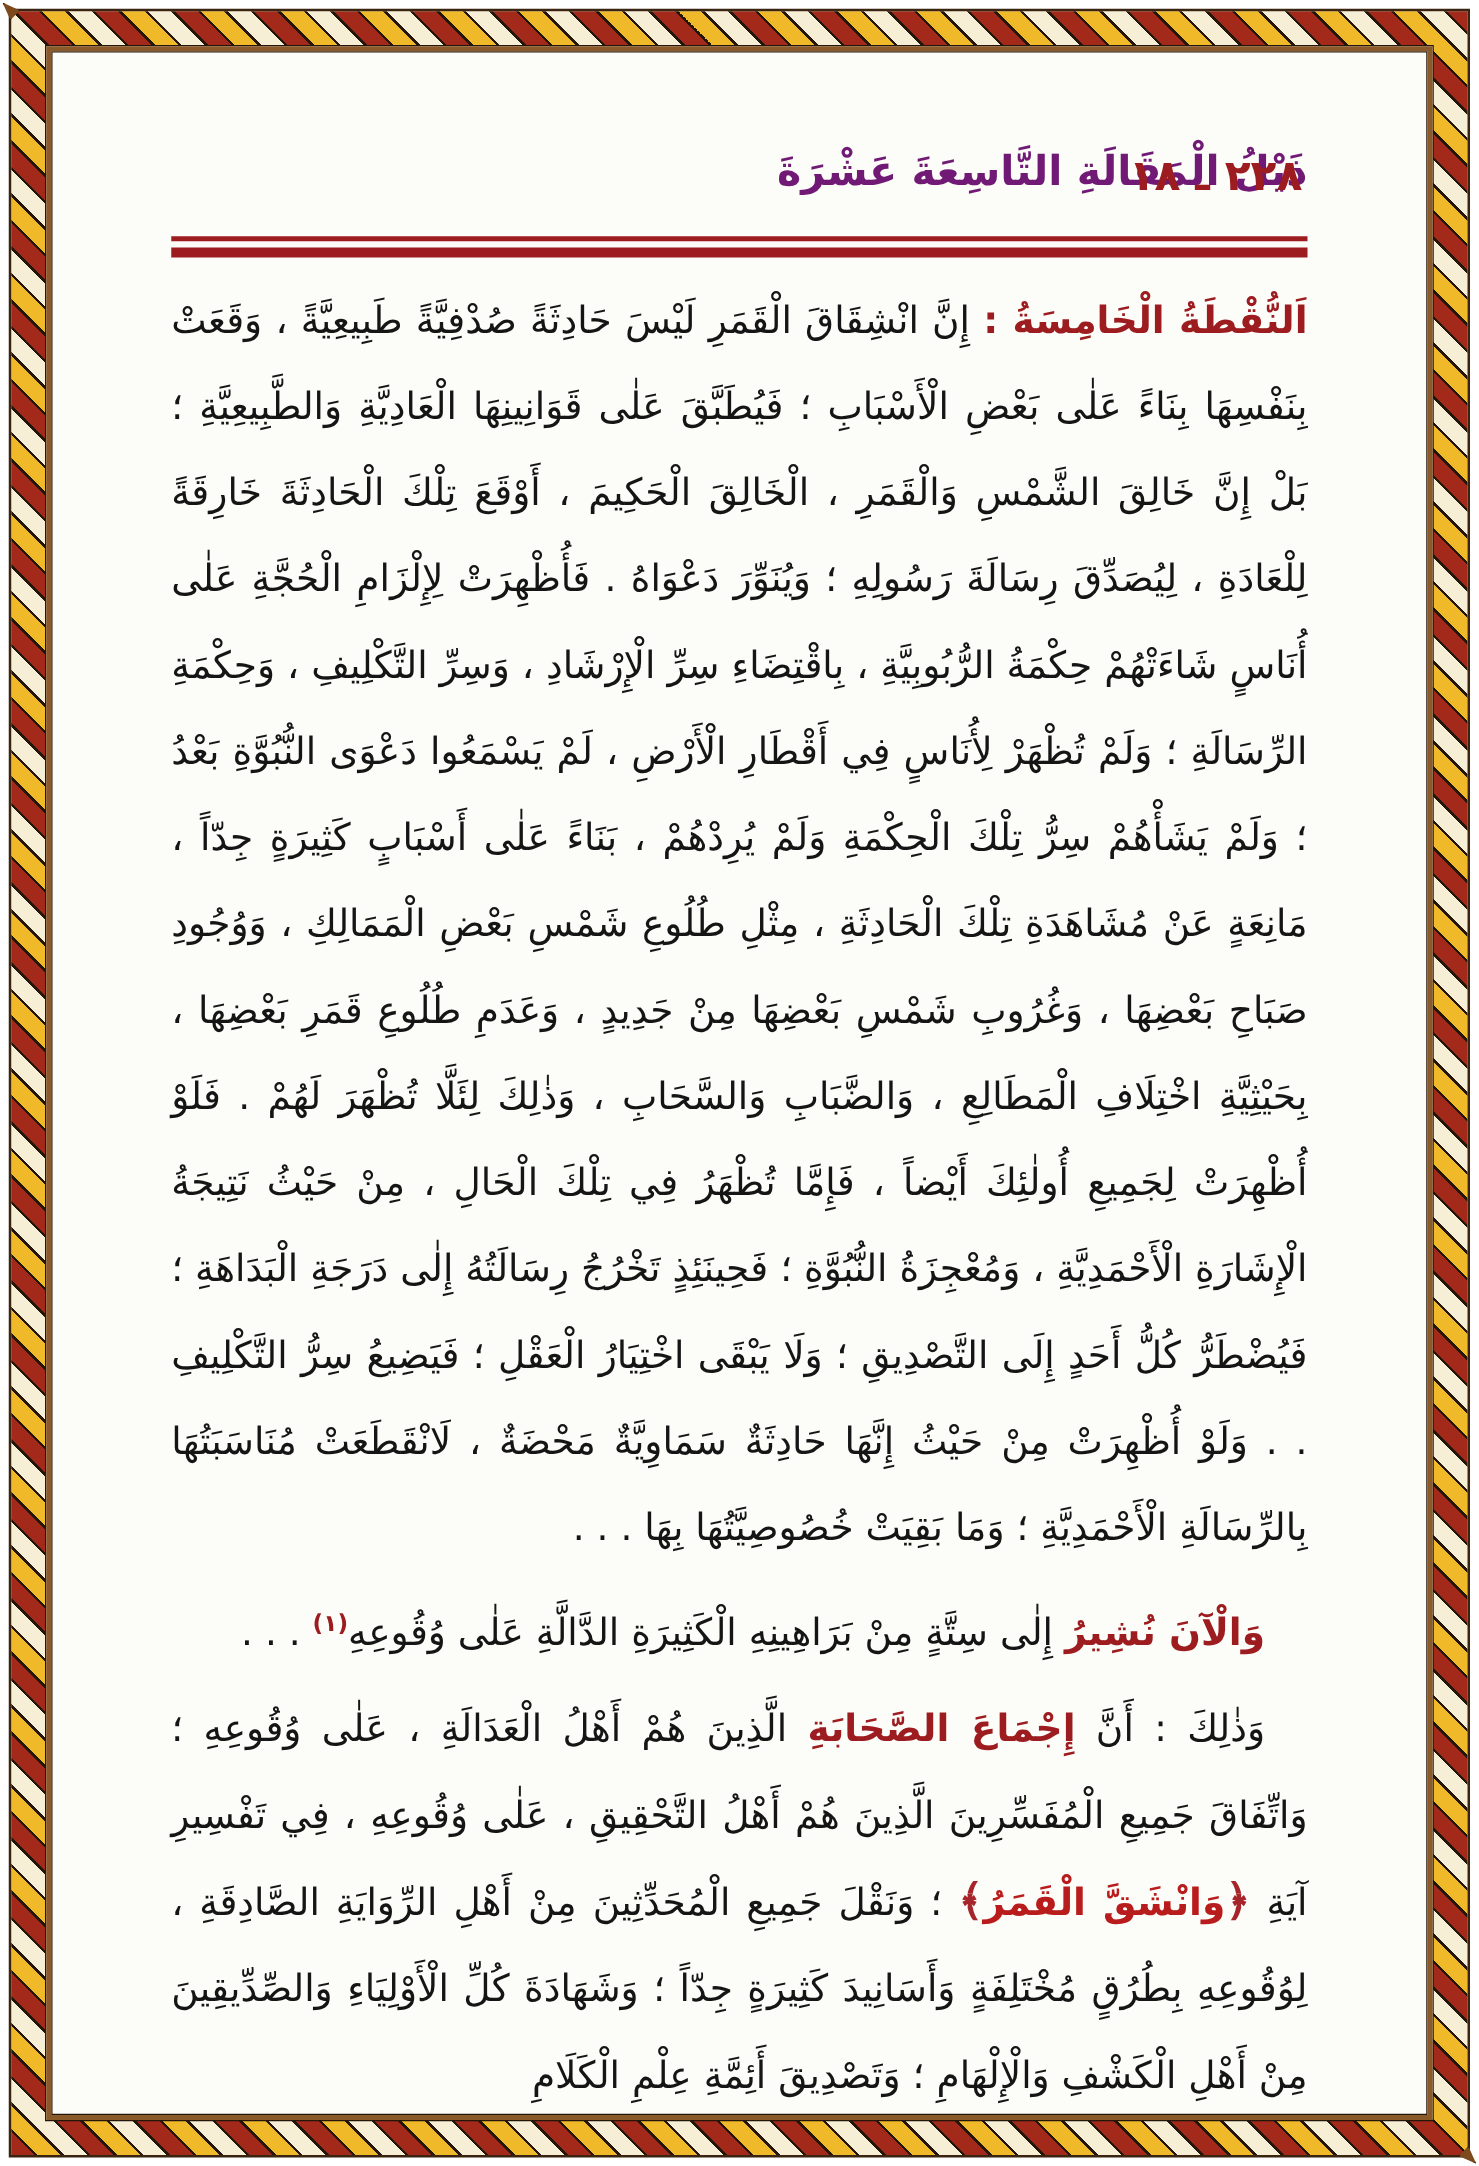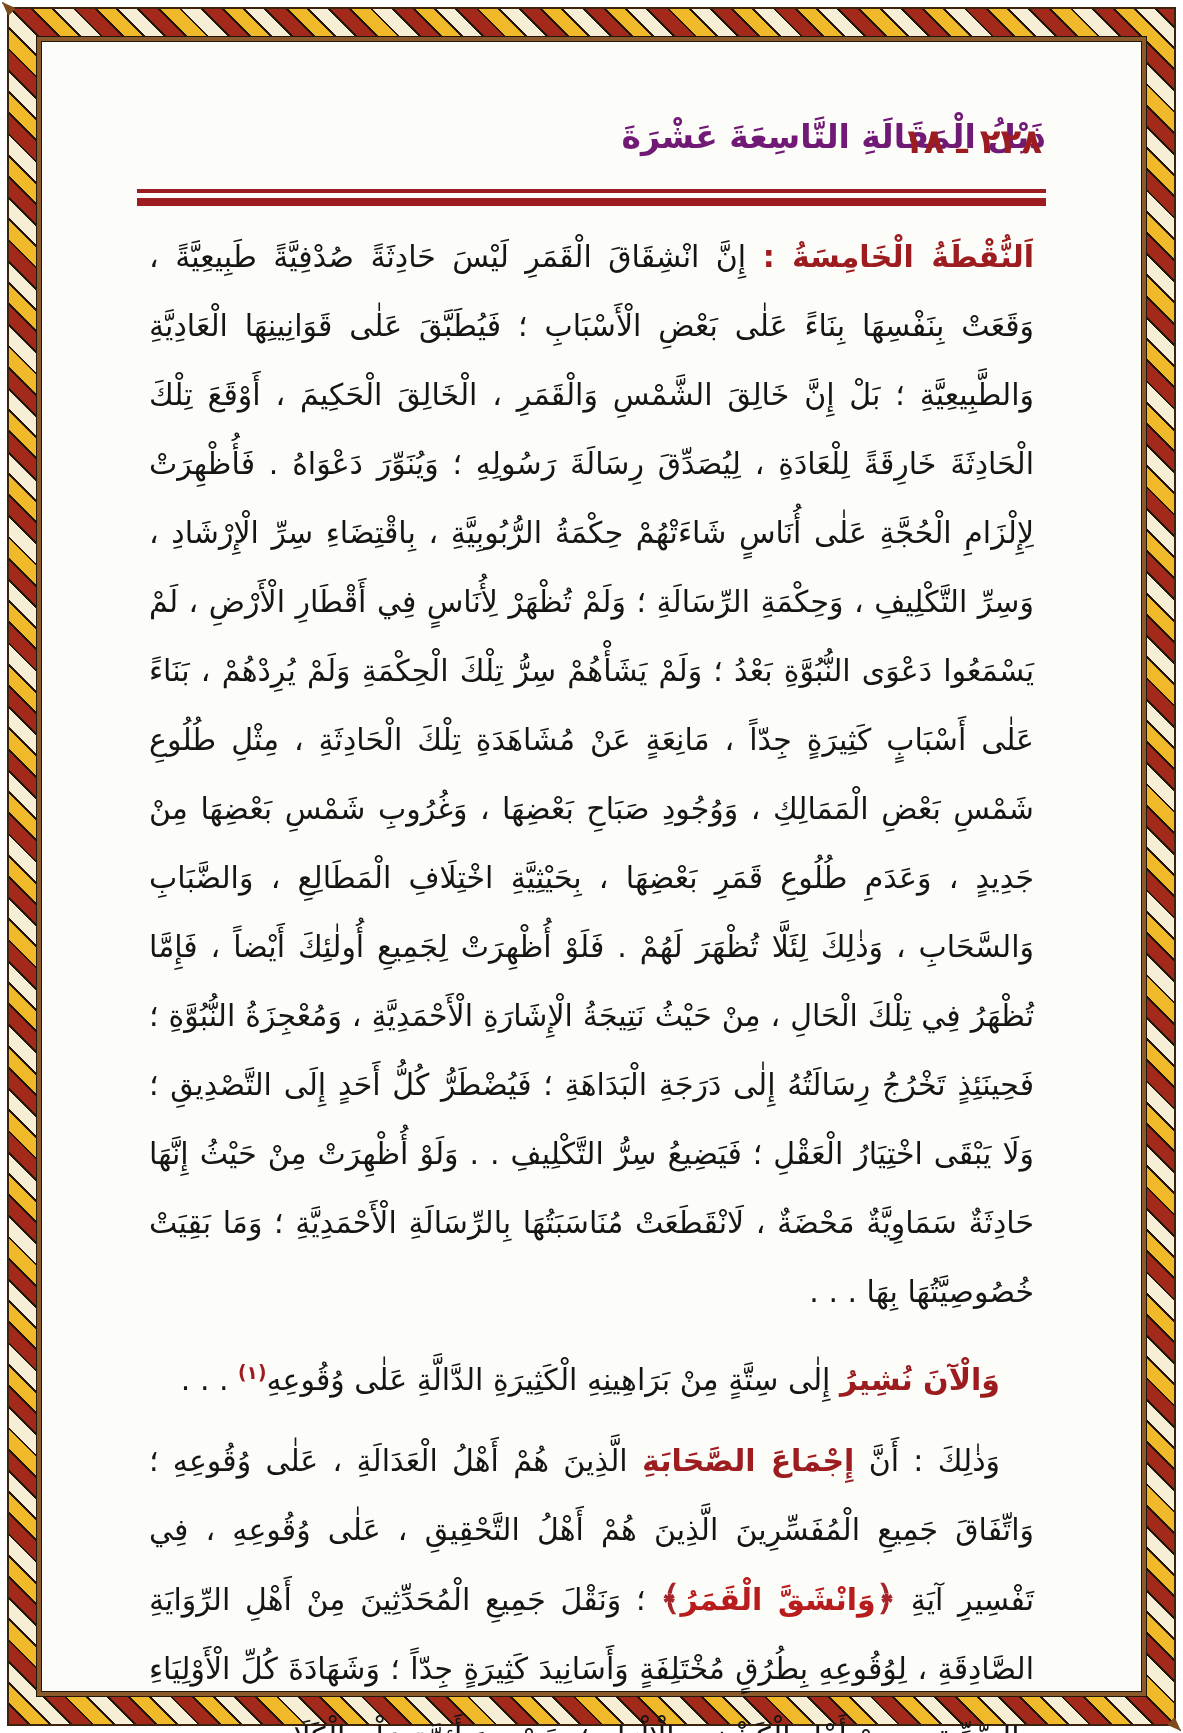--- a/index.html
+++ b/index.html
@@ -46,21 +46,21 @@
   .double-rule{ margin-top:10px; }
   .double-rule .rule-thin{ height:4px; background:#9c1c20; }
   .double-rule .rule-gap{ height:5px; }
   .double-rule .rule-thick{ height:8px; background:#9c1c20; }
   
   .body-text{
     margin-top:16px;
     font-size:30px; line-height:69px;
     text-align:justify; text-justify:inter-word;
   }
-  .para{ margin:12px; }
+  .para{ margin:0; }
   .para.indent{ text-indent:34px; margin-top:8px; }
   .lead-red{ color:#9c1c20; font-weight:bold; }
   .note-ref{ color:#9c1c20; font-size:0.62em; vertical-align:super; font-weight:bold; }
   .verse{ color:#b91c1c; font-weight:bold; }
   .verse-bracket{ color:#a6252b; font-weight:bold; font-size:1.15em; }
 </style>
 </head>
 <body>
 
 <div class="ornament-frame"></div>

